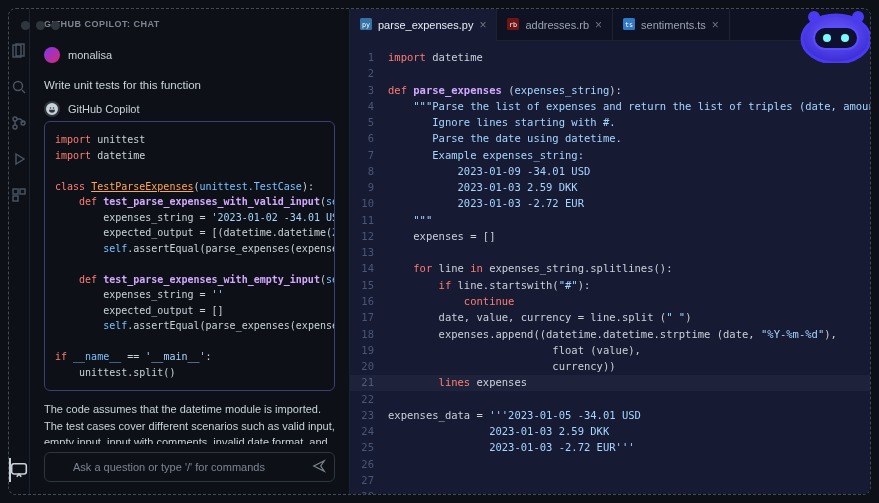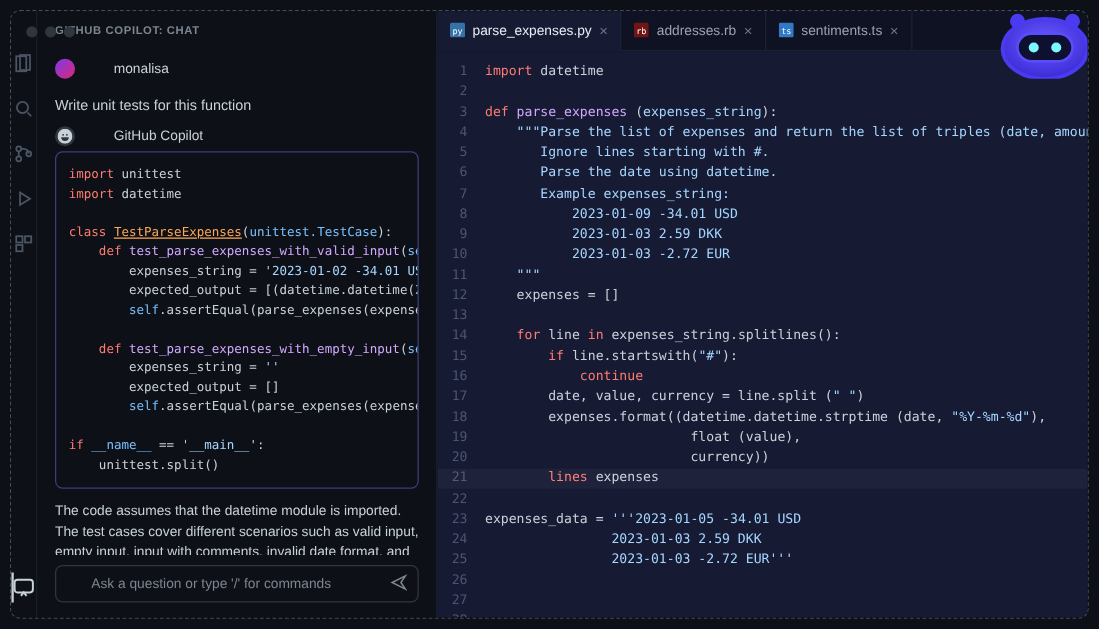--- a/index.html
+++ b/index.html
@@ -85,21 +85,21 @@
   }
   .avatar {
     width:16px;height:16px;border-radius:50%;
     background: linear-gradient(135deg,#7c3aed,#db2777);
     flex:none;
   }
   .avatar.copilot {
     background:#30363d;
     display:flex;align-items:center;justify-content:center;
   }
-  .username { font-size:11px; color:#c9d1d9; font-weight:500;margin-left:23px;}
+  .username { font-size:11px; color:#c9d1d9; font-weight:500;}
   .msg-text { font-size:11.5px; color:#c9d1d9; margin:16px 0 10px; }
   .code-card {
     border:1px solid #3b3f73;
     border-radius:6px;
     padding:10px 10px;
     font-family: ui-monospace,SFMono-Regular,Menlo,monospace;
     font-size:10px;
     line-height:1.55;
     white-space:pre;
     overflow:hidden;
@@ -174,21 +174,21 @@
   }
   .current-line {
     position:absolute;
     left:0;right:0;
     height:16px;
     background:rgba(255,255,255,0.04);
     pointer-events:none;
   }
   
   .k{color:#ff7b72;}
-  .fn{color:#d2a8ff;}
+  .fn{color:#d2a8ff;font-weight:bold;}
   .p{color:#a5d6ff;}
   .s{color:#a5d6ff;}
   .n{color:#c9d1d9;}
   .cls{color:#ffa657;text-decoration:underline;}
   .self{color:#79c0ff;}
   .sc{color:#79c0ff;}
   
   .mascot {
     position:absolute;
     top:-4px;right:-6px;
@@ -368,21 +368,21 @@
 <span class="s">           2023-01-09 -34.01 USD</span>
 <span class="s">           2023-01-03 2.59 DKK</span>
 <span class="s">           2023-01-03 -2.72 EUR</span>
 <span class="s">    """</span>
 <span class="n">    expenses = []</span>
 <span class="n"></span>
 <span class="k">    for </span><span class="n">line </span><span class="k">in </span><span class="n">expenses_string.splitlines():</span>
 <span class="k">        if </span><span class="n">line.startswith(</span><span class="s">"#"</span><span class="n">):</span>
 <span class="k">            continue</span>
 <span class="n">        date, value, currency = line.split (</span><span class="s">" "</span><span class="n">)</span>
-<span class="n">        expenses.format((datetime.datetime.strptime (date, </span><span class="s">"%Y-%m-%d"</span><span class="n">),</span>
+<span class="n">        expenses.append((datetime.datetime.strptime (date, </span><span class="s">"%Y-%m-%d"</span><span class="n">),</span>
 <span class="n">                          float </span><span class="n">(value),</span>
 <span class="n">                          currency))</span>
 <span class="k">        lines </span><span class="n">expenses</span>
 <span class="n"></span>
 <span class="n">expenses_data = </span><span class="s">'''2023-01-05 -34.01 USD</span>
 <span class="s">                2023-01-03 2.59 DKK</span>
 <span class="s">                2023-01-03 -2.72 EUR'''</span>
 <span class="n"></span>
 <span class="n"></span>
 <span class="n"></span>

